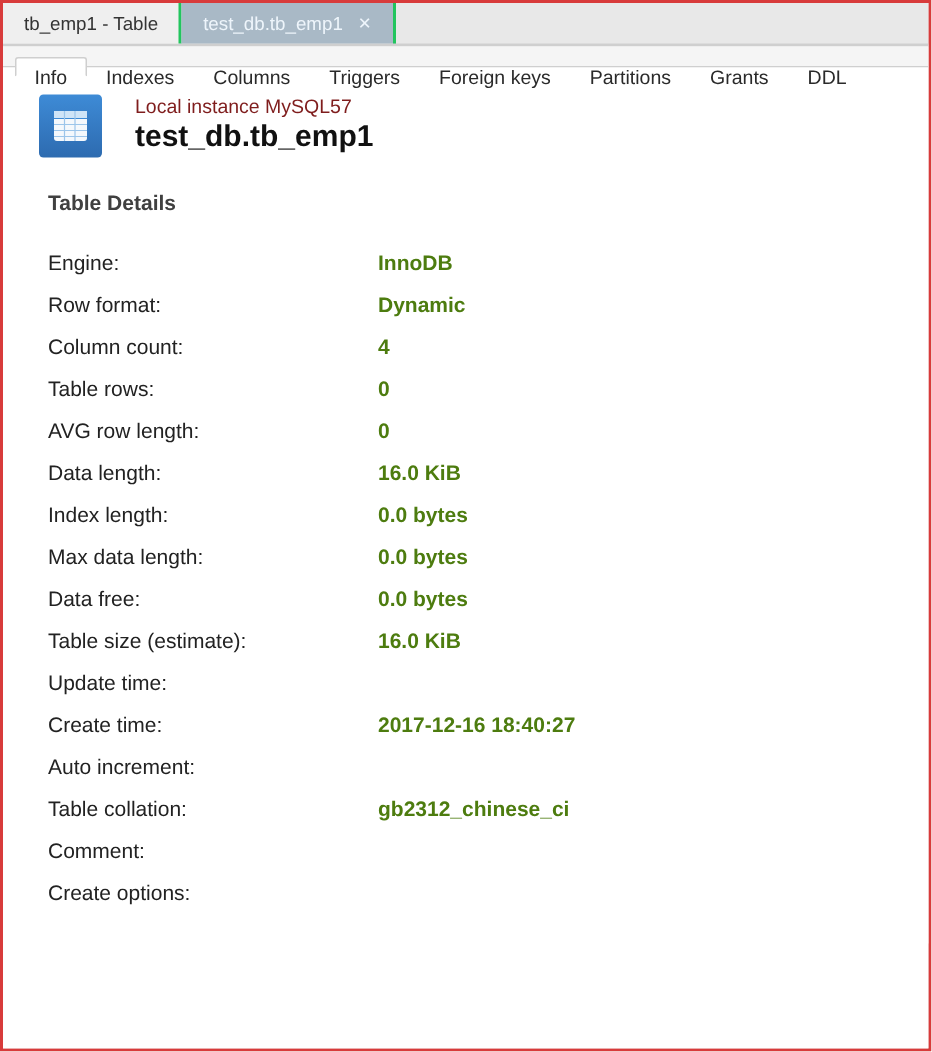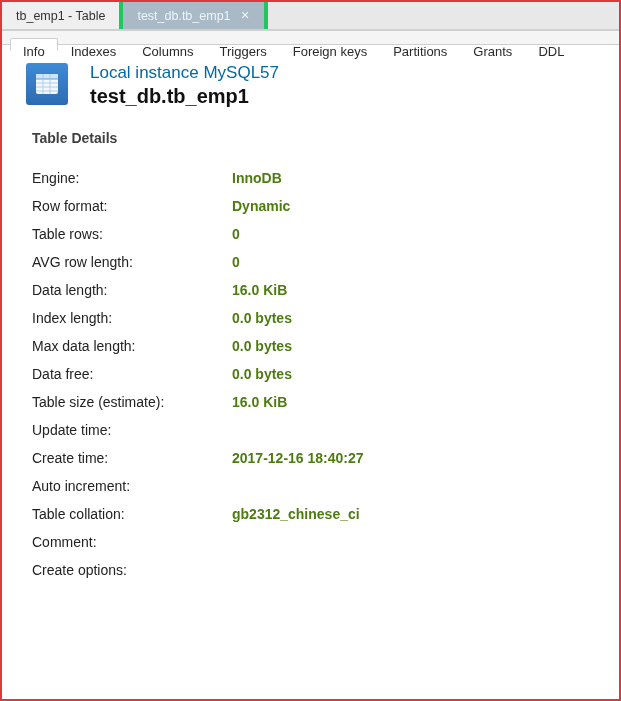--- a/index.html
+++ b/index.html
@@ -22,21 +22,21 @@
   .window-tabs {
     display: flex;
     height: 28px;
     background: #e8e8e8;
     border-bottom: 1px solid #cfcfcf;
   }
   .window-tab {
     display: flex;
     align-items: center;
     padding: 0 14px;
-    border-right: 4px solid #22c55e;
+    border-right: 2px solid #22c55e;
     color: #333;
     background: #efefef;
     font-size: 12.5px;
     position: relative;
   }
   .window-tab.secondary {
     background: #a9b9c6;
     color: #eef5fb;
   }
   .window-tab .close {
@@ -91,22 +91,22 @@
   }
   .icon-box {
     width: 42px; height: 42px;
     border-radius: 3px;
     background: linear-gradient(#3e8bd6, #2d6bb0);
     display: flex; align-items: center; justify-content: center;
     flex-shrink: 0;
   }
   .icon-box svg { display:block; }
   .header-text .sub {
-    font-size: 17px;
-    color: #0369a1;
+    font-size: 13px;
+    color: #7f1d1d;
   }
   .header-text .main {
     font-size: 20px;
     font-weight: 600;
     color: #111;
     margin-top: 2px;
   }
   .section-title {
     font-weight: 700;
     font-size: 14px;
@@ -114,20 +114,21 @@
     color: #404040;
   }
   .details {
     margin-left: 6px;
   }
   .row {
     display: flex;
     align-items: baseline;
     padding: 6px 0;
     font-size: 14px;
+    gap: 20px;
   }
   .row .label {
     width: 200px;
     color: #222;
   }
   .row .value {
     font-weight: 700;
     color: #4d7c0f;
   }
 </style>
@@ -184,20 +185,24 @@
       <div class="details">
         <div class="row">
             <span class="label">Engine:</span>
             <span class="value">InnoDB</span>
           </div>
         <div class="row">
             <span class="label">Row format:</span>
             <span class="value">Dynamic</span>
           </div>
         <div class="row">
+            <span class="label">Column count:</span>
+            <span class="value">4</span>
+          </div>
+        <div class="row">
             <span class="label">Table rows:</span>
             <span class="value">0</span>
           </div>
         <div class="row">
             <span class="label">AVG row length:</span>
             <span class="value">0</span>
           </div>
         <div class="row">
             <span class="label">Data length:</span>
             <span class="value">16.0 KiB</span>

